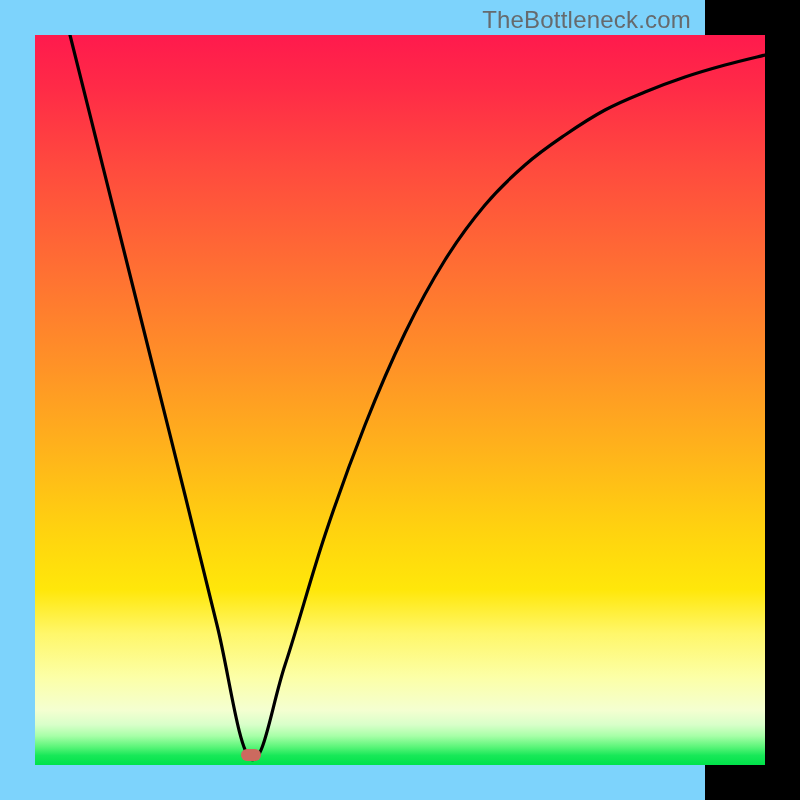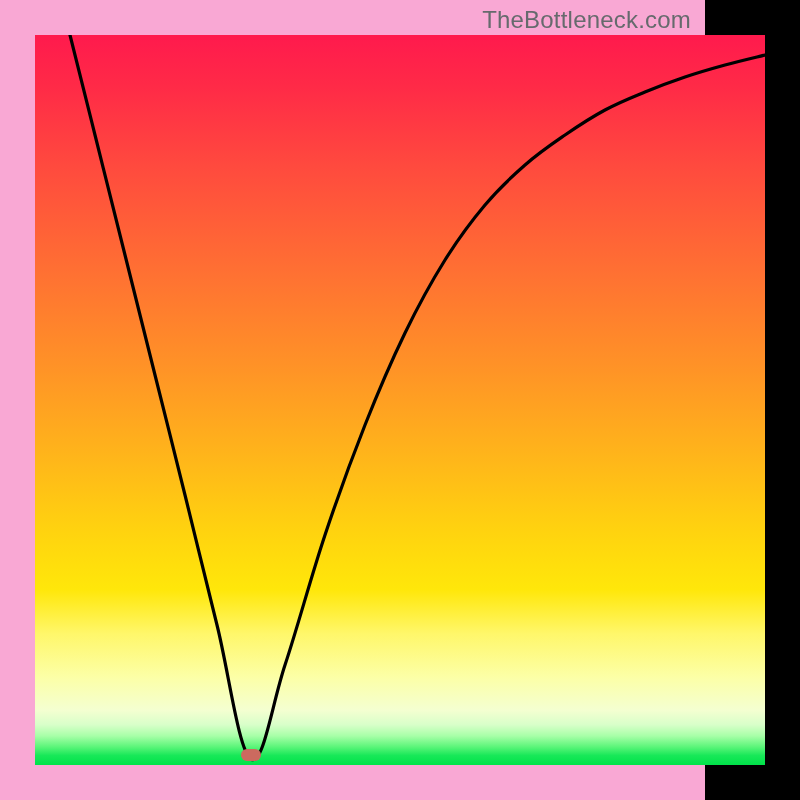--- a/index.html
+++ b/index.html
@@ -8,21 +8,21 @@
     width: 800px;
     height: 800px;
     overflow: hidden;
     background: #000;
     font-family: Arial, Helvetica, sans-serif;
   }
   .frame {
     position: relative;
     width: 705px;
     height: 800px;
-    background: #f9a8d4;
+    background: #7dd3fc;
   }
   .watermark {
     position: absolute;
     top: 6px;
     right: 14px;
     color: #666a6d;
     font-size: 24px;
     font-weight: 400;
     letter-spacing: 0.2px;
     user-select: none;

